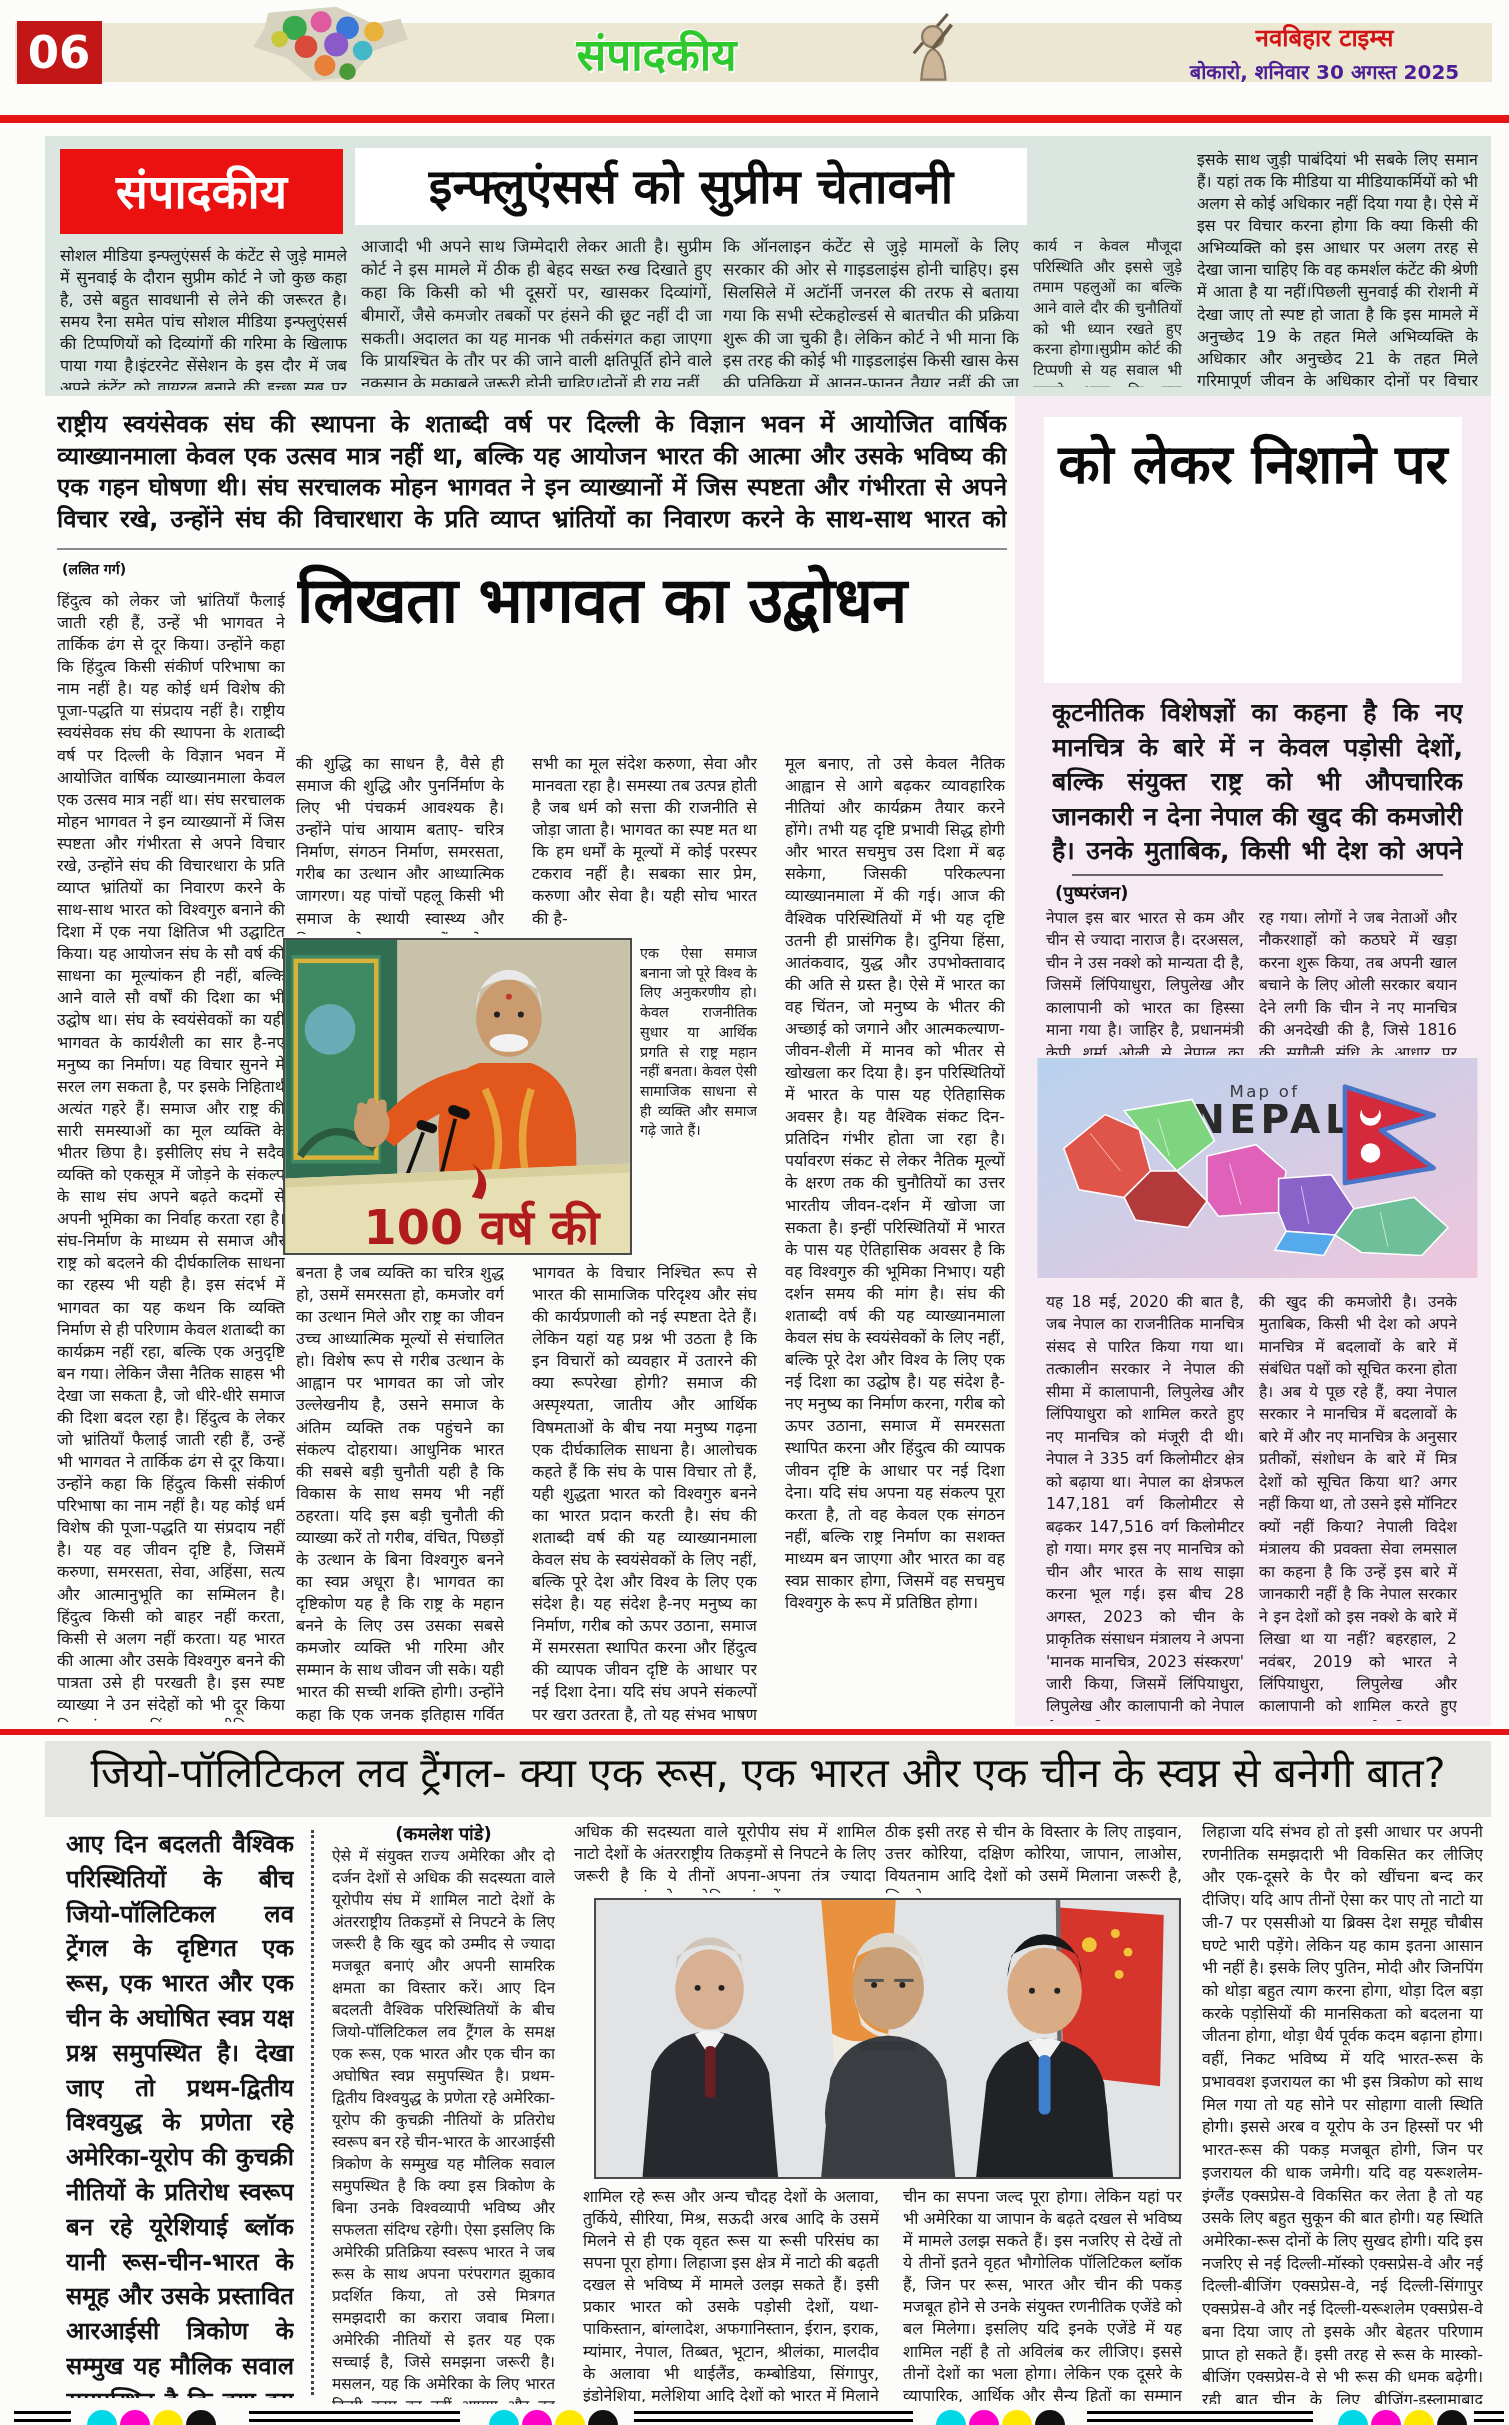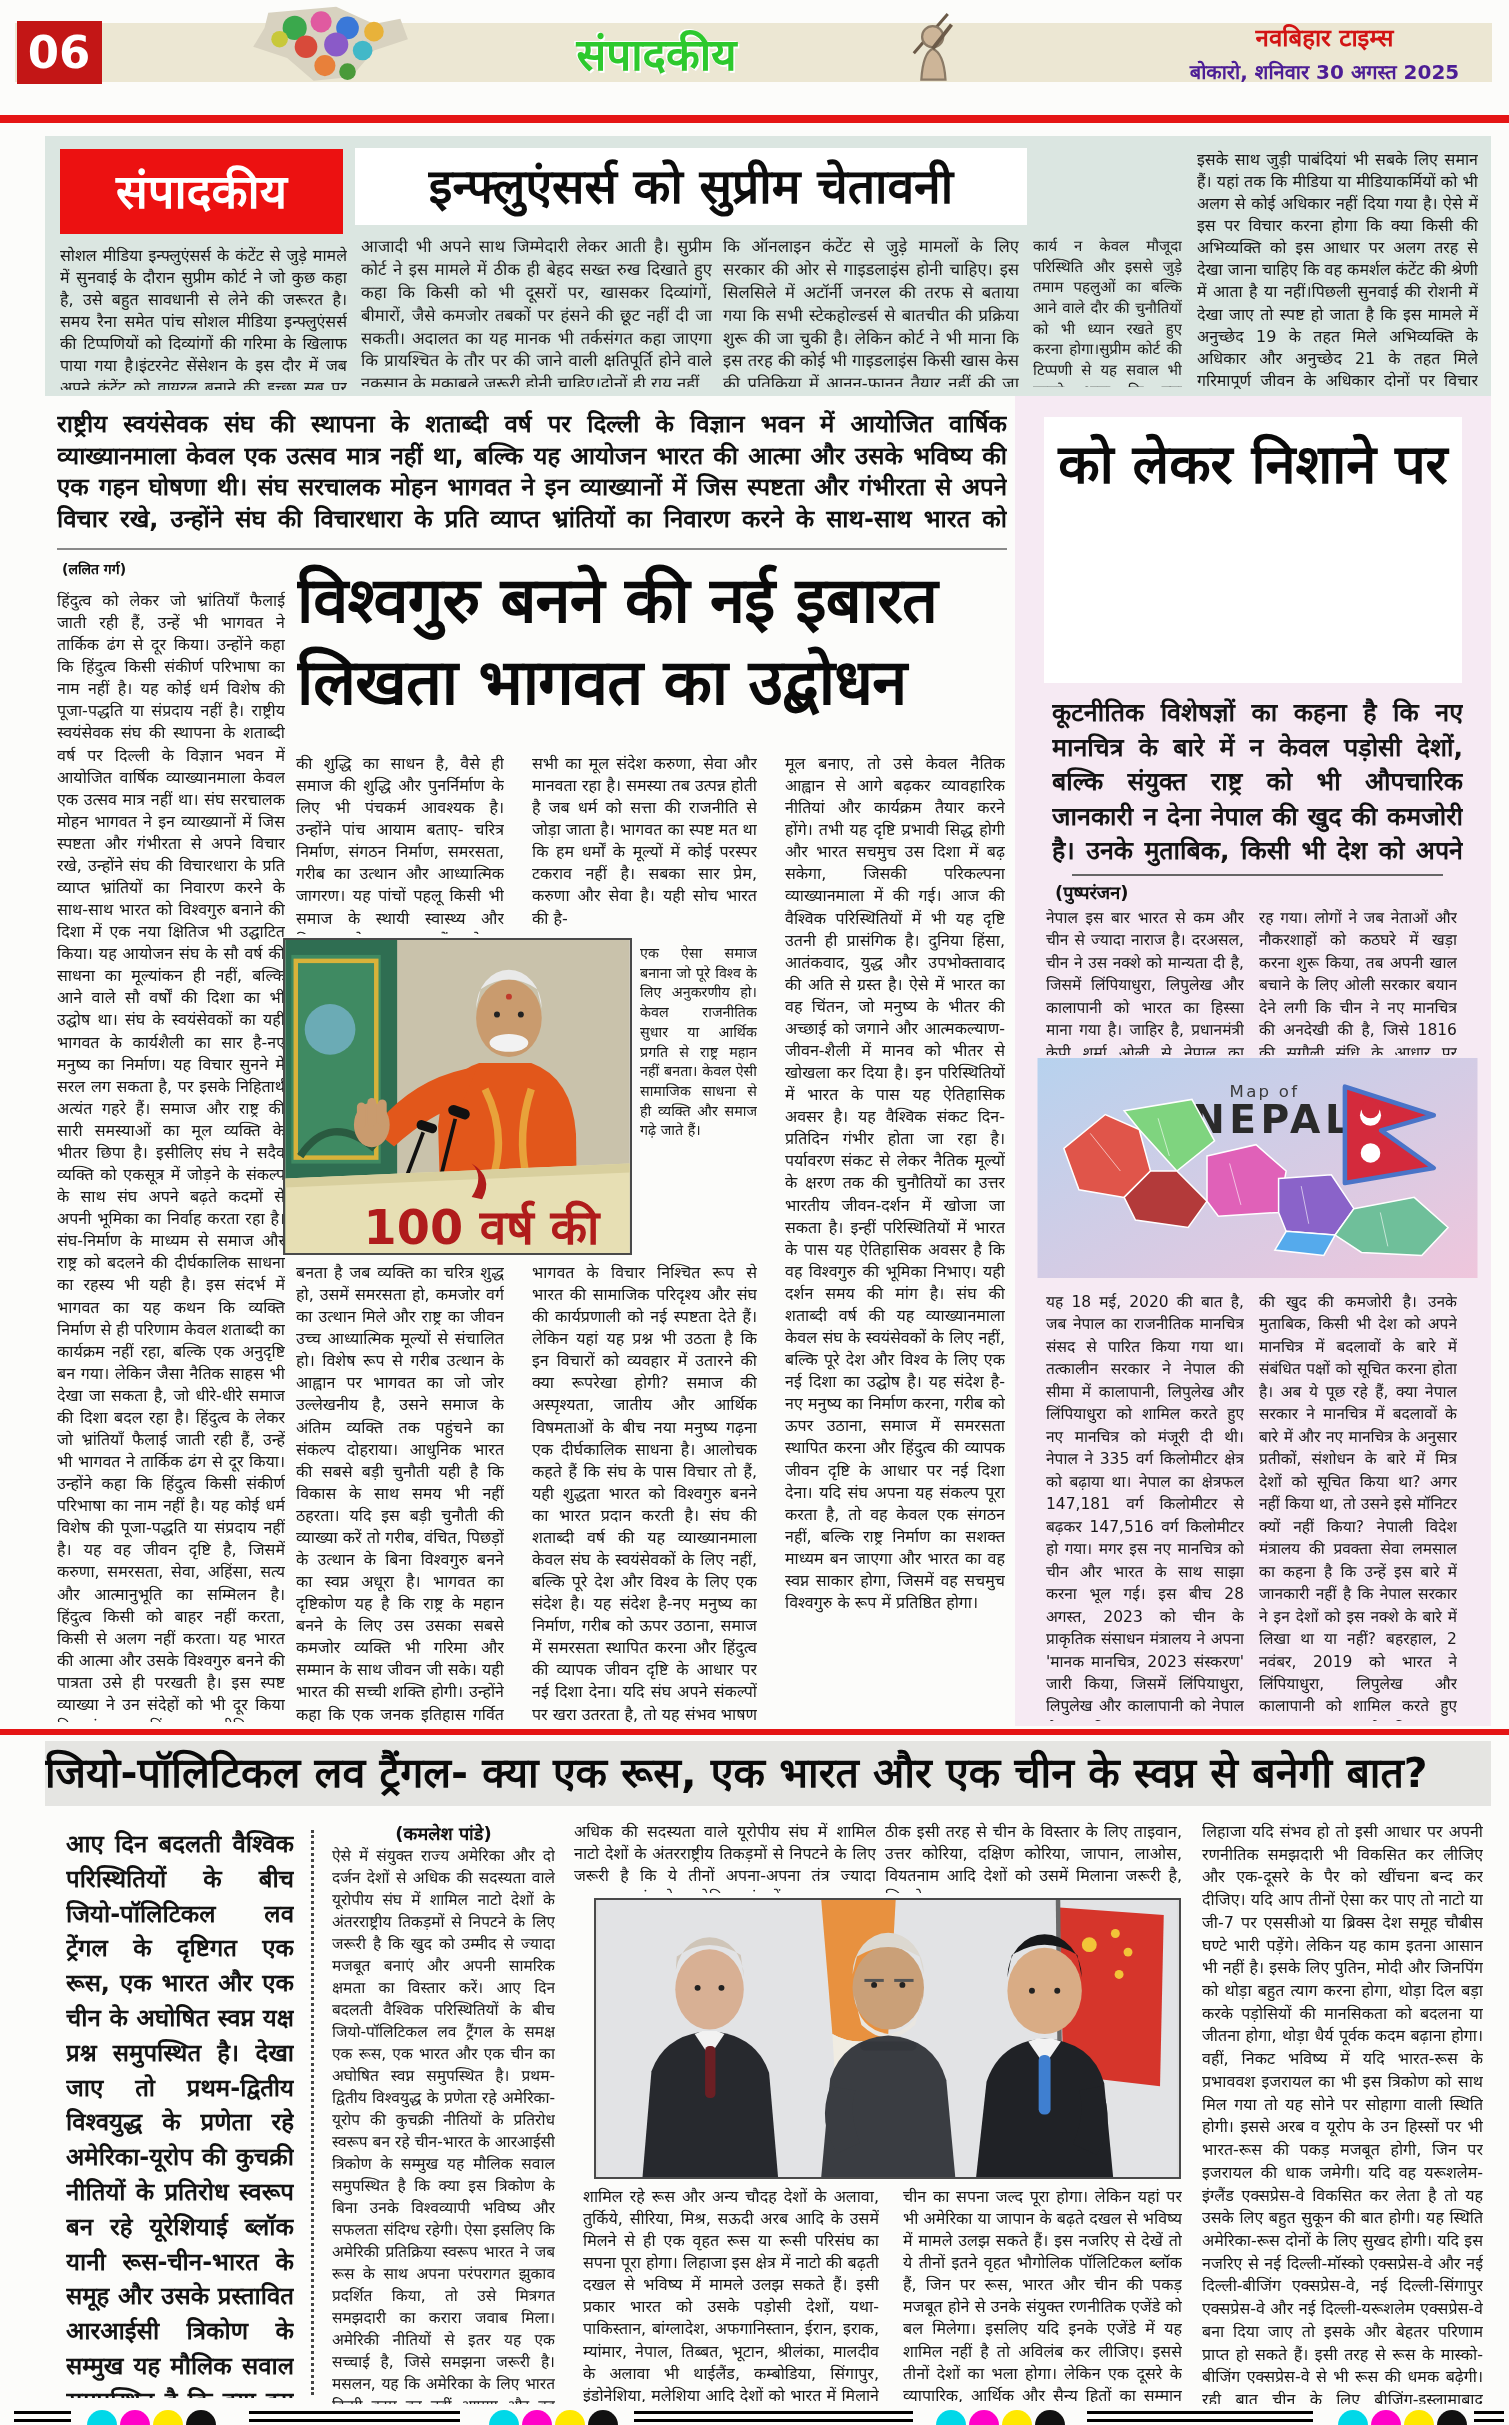--- a/index.html
+++ b/index.html
@@ -36,22 +36,22 @@
   .bhead{left:297px;top:560px;width:713px;height:178px;font-size:63px;font-weight:800;
          line-height:1.3;color:#0a0a0a;letter-spacing:-0.8px;}
   
   .nprail{left:1015px;top:396px;width:476px;height:1330px;background:#f6eaf3;}
   .nphead{left:1044px;top:417px;width:418px;height:266px;background:#fff;
           font-size:54px;font-weight:800;line-height:85px;text-align:center;color:#0a0a0a;padding-top:4.5px;box-sizing:border-box;}
   .npintro{left:1052px;top:696px;width:411px;height:172px;font-size:25px;font-weight:bold;line-height:1.38;}
   .nprule{left:1072px;top:874px;width:371px;height:1.5px;background:#666;}
   
   .grule{left:0;top:1729px;width:1510px;height:6px;background:#e51515;}
-  .gband{left:45px;top:1741px;width:1446px;height:65px;background:#e5e5e2;
-         font-size:41px;font-weight:700;line-height:65px;color:#0a0a0a;}
+  .gband{left:45px;top:1741px;width:1446px;height:76px;background:#e5e5e2;
+         font-size:41px;font-weight:400;text-align:center;line-height:65px;color:#0a0a0a;}
   .gintro{left:66px;top:1827px;width:228px;height:571px;font-size:24px;font-weight:bold;line-height:1.45;}
   .gdot{left:311px;top:1830px;height:565px;width:0;border-left:3.8px dotted #444;}
   .photo-frame{border:2.3px solid #4a4a4a;box-sizing:border-box;background:#ddd;}
   
   .regline{height:4.5px;border-top:3px solid #000;border-bottom:3px solid #000;}
   .dome{width:30px;height:16px;border-radius:15px 15px 0 0;display:inline-block;margin-right:3px;}
 </style>
 </head>
 <body>
 
@@ -98,21 +98,20 @@
 <div class="abs bt just clip" style="left:361px;top:236px;width:351px;height:151px;font-size:16.6px;">आजादी भी अपने साथ जिम्मेदारी लेकर आती है। सुप्रीम कोर्ट ने इस मामले में ठीक ही बेहद सख्त रुख दिखाते हुए कहा कि किसी को भी दूसरों पर, खासकर दिव्यांगों, बीमारों, जैसे कमजोर तबकों पर हंसने की छूट नहीं दी जा सकती। अदालत का यह मानक भी तर्कसंगत कहा जाएगा कि प्रायश्चित के तौर पर की जाने वाली क्षतिपूर्ति होने वाले नुकसान के मुकाबले जरूरी होनी चाहिए।दोनों ही राय नहीं</div>
 <div class="abs bt just clip" style="left:723px;top:236px;width:296px;height:151px;font-size:16.6px;">कि ऑनलाइन कंटेंट से जुड़े मामलों के लिए सरकार की ओर से गाइडलाइंस होनी चाहिए। इस सिलसिले में अटॉर्नी जनरल की तरफ से बताया गया कि सभी स्टेकहोल्डर्स से बातचीत की प्रक्रिया शुरू की जा चुकी है। लेकिन कोर्ट ने भी माना कि इस तरह की कोई भी गाइडलाइंस किसी खास केस की प्रतिक्रिया में आनन-फानन तैयार नहीं की जा सकती और न ही ऐसा किया जाना चाहिए। यह</div>
 <div class="abs bt just clip" style="left:1033px;top:236px;width:149px;height:151px;font-size:15px;">कार्य न केवल मौजूदा परिस्थिति और इससे जुड़े तमाम पहलुओं का बल्कि आने वाले दौर की चुनौतियों को भी ध्यान रखते हुए करना होगा।सुप्रीम कोर्ट की टिप्पणी से यह सवाल भी सामने आया कि क्या अभिव्यक्ति की आजादी को कमर्शल और नॉन कमर्शल कैटिगरी में बांटकर देखा जा सकता है। ध्यान रहे, संविधान की ओर से सभी नागरिकों को एक जैसा अधिकार दिया गया है।</div>
 <div class="abs bt just clip" style="left:1197px;top:149px;width:281px;height:240px;font-size:16px;">इसके साथ जुड़ी पाबंदियां भी सबके लिए समान हैं। यहां तक कि मीडिया या मीडियाकर्मियों को भी अलग से कोई अधिकार नहीं दिया गया है। ऐसे में इस पर विचार करना होगा कि क्या किसी की अभिव्यक्ति को इस आधार पर अलग तरह से देखा जाना चाहिए कि वह कमर्शल कंटेंट की श्रेणी में आता है या नहीं।पिछली सुनवाई की रोशनी में देखा जाए तो स्पष्ट हो जाता है कि इस मामले में अनुच्छेद 19 के तहत मिले अभिव्यक्ति के अधिकार और अनुच्छेद 21 के तहत मिले गरिमापूर्ण जीवन के अधिकार दोनों पर विचार करना है। जाहिर है, यह देखना महत्वपूर्ण होगा कि शीर्ष अदालत कैसे दोनों के बीच संतुलन साधते हुए अपना फैसला देती है।</div>
 
 <div class="abs bintro just clip">राष्ट्रीय स्वयंसेवक संघ की स्थापना के शताब्दी वर्ष पर दिल्ली के विज्ञान भवन में आयोजित वार्षिक व्याख्यानमाला केवल एक उत्सव मात्र नहीं था, बल्कि यह आयोजन भारत की आत्मा और उसके भविष्य की एक गहन घोषणा थी। संघ सरचालक मोहन भागवत ने इन व्याख्यानों में जिस स्पष्टता और गंभीरता से अपने विचार रखे, उन्होंने संघ की विचारधारा के प्रति व्याप्त भ्रांतियों का निवारण करने के साथ-साथ भारत को विश्वगुरु बनाने की दिशा में एक नया क्षितिज भी उद्घाटित किया। यह आयोजन संघ के सौ वर्ष की साधना का मूल्यांकन ही नहीं, बल्कि आने वाले सौ वर्षों की दिशा का भी उद्घोष था।</div>
 <div class="abs bdivide"></div>
 <div class="abs byline" style="left:62px;top:559px;">(ललित गर्ग)</div>
 
 <div class="abs bhead clip">
-  <div>विश्वगुरु बनने की नई इबारत</div>
   <div>लिखता भागवत का उद्बोधन</div>
 </div>
 
 <div class="abs bt just clip" style="left:57px;top:590px;width:228px;height:1132px;">हिंदुत्व को लेकर जो भ्रांतियाँ फैलाई जाती रही हैं, उन्हें भी भागवत ने तार्किक ढंग से दूर किया। उन्होंने कहा कि हिंदुत्व किसी संकीर्ण परिभाषा का नाम नहीं है। यह कोई धर्म विशेष की पूजा-पद्धति या संप्रदाय नहीं है। राष्ट्रीय स्वयंसेवक संघ की स्थापना के शताब्दी वर्ष पर दिल्ली के विज्ञान भवन में आयोजित वार्षिक व्याख्यानमाला केवल एक उत्सव मात्र नहीं था। संघ सरचालक मोहन भागवत ने इन व्याख्यानों में जिस स्पष्टता और गंभीरता से अपने विचार रखे, उन्होंने संघ की विचारधारा के प्रति व्याप्त भ्रांतियों का निवारण करने के साथ-साथ भारत को विश्वगुरु बनाने की दिशा में एक नया क्षितिज भी उद्घाटित किया। यह आयोजन संघ के सौ वर्ष की साधना का मूल्यांकन ही नहीं, बल्कि आने वाले सौ वर्षों की दिशा का भी उद्घोष था। संघ के स्वयंसेवकों का यही भागवत के कार्यशैली का सार है-नए मनुष्य का निर्माण। यह विचार सुनने में सरल लग सकता है, पर इसके निहितार्थ अत्यंत गहरे हैं। समाज और राष्ट्र की सारी समस्याओं का मूल व्यक्ति के भीतर छिपा है। इसीलिए संघ ने सदैव व्यक्ति को एकसूत्र में जोड़ने के संकल्प के साथ संघ अपने बढ़ते कदमों से अपनी भूमिका का निर्वाह करता रहा है। संघ-निर्माण के माध्यम से समाज और राष्ट्र को बदलने की दीर्घकालिक साधना का रहस्य भी यही है। इस संदर्भ में भागवत का यह कथन कि व्यक्ति निर्माण से ही परिणाम केवल शताब्दी का कार्यक्रम नहीं रहा, बल्कि एक अनुदृष्टि बन गया। लेकिन जैसा नैतिक साहस भी देखा जा सकता है, जो धीरे-धीरे समाज की दिशा बदल रहा है। हिंदुत्व के लेकर जो भ्रांतियाँ फैलाई जाती रही हैं, उन्हें भी भागवत ने तार्किक ढंग से दूर किया। उन्होंने कहा कि हिंदुत्व किसी संकीर्ण परिभाषा का नाम नहीं है। यह कोई धर्म विशेष की पूजा-पद्धति या संप्रदाय नहीं है। यह वह जीवन दृष्टि है, जिसमें करुणा, समरसता, सेवा, अहिंसा, सत्य और आत्मानुभूति का सम्मिलन है। हिंदुत्व किसी को बाहर नहीं करता, किसी से अलग नहीं करता। यह भारत की आत्मा और उसके विश्वगुरु बनने की पात्रता उसे ही परखती है। इस स्पष्ट व्याख्या ने उन संदेहों को भी दूर किया कि संघ का हिंदुत्व राजनीतिक या साम्प्रदायिक एजेंडा है। वास्तव में यह संपूर्ण मानवता को एक सूत्र में बांधने वाली सनातन दृष्टि है, जिसमें भेदभाव के लिए कोई स्थान नहीं है। दूसरे दिन के वक्तव्य में भागवत ने और गहराई से विचार प्रस्तुत किए। उन्होंने पंचकर्म की चर्चा करते हुए कहा कि जैसे आयुर्वेद में पंचकर्म शरीर</div>
 <div class="abs bt just clip" style="left:296px;top:753px;width:208px;height:181px;">की शुद्धि का साधन है, वैसे ही समाज की शुद्धि और पुनर्निर्माण के लिए भी पंचकर्म आवश्यक है। उन्होंने पांच आयाम बताए- चरित्र निर्माण, संगठन निर्माण, समरसता, गरीब का उत्थान और आध्यात्मिक जागरण। यह पांचों पहलू किसी भी समाज के स्थायी स्वास्थ्य और विकास के आधार हैं। केवल राजनीतिक सुधार या आर्थिक प्रगति से राष्ट्र महान नहीं बनता, बल्कि तब</div>
 
 <svg class="abs photo-frame" style="left:283px;top:938px;" width="349" height="317" viewBox="0 0 462 420">
   <rect width="462" height="420" fill="#c9c2ab"></rect>
   <rect x="0" y="0" width="150" height="420" fill="#2f6e52"></rect>
   <rect x="8" y="20" width="120" height="280" fill="#3f8a62"></rect>

